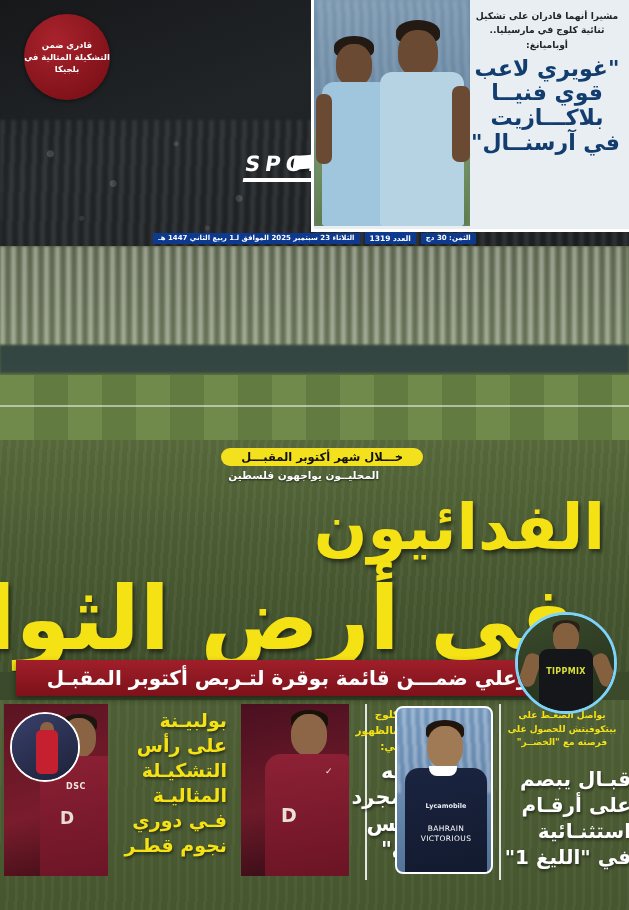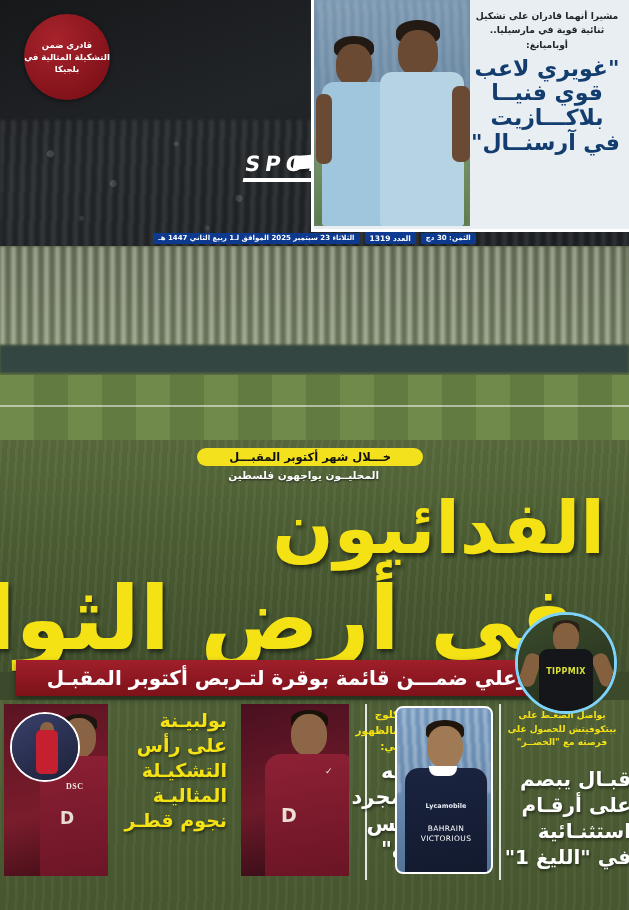--- a/index.html
+++ b/index.html
@@ -103,27 +103,27 @@
     width:17px;height:21px;border-radius:45%;background:#70492f;}
   .player .p-hair{position:absolute;left:50%;top:-2px;transform:translateX(-50%);
     width:18px;height:11px;border-radius:50% 50% 20% 20%;background:#17120e;}
 
   
   .headzone{position:absolute;left:0;top:440px;width:629px;height:232px;overflow:hidden;
     background:linear-gradient(180deg,#56683a 0%,#4a5b32 45%,#3f4f2b 100%);}
   .headzone .grass{position:absolute;inset:0;
     background:repeating-linear-gradient(94deg,rgba(255,255,255,.045) 0 3px,transparent 3px 8px);}
   .kicker-pill{position:absolute;right:206px;top:8px;background:#f2e11c;color:#111;
-    font-size:11.5px;font-weight:bold;padding:2px 32px;border-radius:11px;white-space:nowrap;
+    font-size:11.5px;font-weight:bold;padding:2px 20px;border-radius:11px;white-space:nowrap;
     letter-spacing:-.2px;}
   .sub2{position:absolute;right:250px;top:28px;color:#fff;font-size:10.5px;line-height:1.45;
     font-weight:bold;text-align:center;text-shadow:0 1px 2px rgba(0,0,0,.7);}
   .bigline{position:absolute;color:#f5e215;font-weight:bold;white-space:nowrap;
     text-shadow:2px 3px 4px rgba(0,0,0,.55);letter-spacing:-2px;}
-  .bigline1{right:24px;top:42px;font-size:72px;line-height:92px;text-align:right;}
+  .bigline1{right:24px;top:42px;font-size:63px;line-height:92px;text-align:right;}
   .bigline2{right:52px;top:135px;font-size:88px;line-height:88px;}
 
   
   .cut{position:absolute;right:12px;top:612px;width:96px;height:96px;border-radius:50%;
     border:3px solid #7dd3fc;overflow:hidden;background:#2c3a22;z-index:9;}
   .cut .c-bg{position:absolute;inset:0;background:linear-gradient(160deg,#3b4c2c,#222c1b);}
   .cut .c-head{position:absolute;left:50%;top:8px;transform:translateX(-50%);
     width:26px;height:30px;border-radius:46%;background:#85603f;}
   .cut .c-hair{position:absolute;left:50%;top:5px;transform:translateX(-50%);
     width:27px;height:14px;border-radius:50% 50% 25% 25%;background:#2b2018;}
@@ -156,21 +156,21 @@
   .colL{right:398px;width:231px;}
   .colL .txt{position:absolute;right:4px;top:8px;width:122px;color:#f5e215;font-size:19px;
     font-weight:bold;line-height:1.32;text-align:right;text-shadow:1px 2px 3px rgba(0,0,0,.5);}
   .colL .txt div{white-space:nowrap;}
   .photoL{position:absolute;left:4px;top:4px;width:104px;height:172px;overflow:hidden;
     background:linear-gradient(165deg,#5b1422,#7a1c2c 60%,#3d0d16);}
   .photoL .slim-head{position:absolute;left:58px;top:14px;width:34px;height:40px;border-radius:46%;background:#8a6244;}
   .photoL .slim-hair{position:absolute;left:58px;top:10px;width:35px;height:17px;border-radius:50% 50% 22% 22%;background:#1d1510;}
   .photoL .slim-body{position:absolute;left:36px;top:52px;width:78px;height:122px;
     background:linear-gradient(170deg,#8c2034,#6b1526);border-radius:14px 6px 0 0;}
-  .photoL .dsc{position:absolute;left:62px;top:78px;color:#f0e8e0;font-size:8px;font-weight:bold;letter-spacing:.5px;font-family:Liberation Serif, serif;}
+  .photoL .dsc{position:absolute;left:62px;top:78px;color:#f0e8e0;font-size:8px;font-weight:bold;letter-spacing:.5px;}
   .photoL .dlogo{position:absolute;left:56px;top:104px;color:#e9dcd2;font-size:17px;font-weight:bold;letter-spacing:-1px;}
   .insetL{position:absolute;left:6px;top:8px;width:66px;height:66px;border-radius:50%;
     border:2px solid #fff;overflow:hidden;background:#2a2d4a;}
   .insetL .ib{position:absolute;inset:0;background:linear-gradient(150deg,#39406b,#1d2138);}
   .insetL .ip{position:absolute;left:24px;top:16px;width:22px;height:44px;background:#c4202f;border-radius:5px;}
   .insetL .ih{position:absolute;left:28px;top:8px;width:14px;height:15px;border-radius:46%;background:#8a6244;}
 
   
   .colM{right:132px;width:262px;}
   .colM .kick{position:absolute;right:6px;top:7px;width:138px;color:#f5e215;font-size:10.5px;
@@ -240,21 +240,21 @@
           <div class="arm" style="left:-4px;top:58px;width:16px;height:70px;"></div>
         </div>
         <div class="pl plB">
           <div class="hair" style="left:20px;top:0;width:44px;height:24px;"></div>
           <div class="head" style="left:22px;top:10px;width:40px;height:46px;"></div>
           <div class="body" style="left:4px;top:52px;width:84px;height:154px;background:#b6d3e4;"></div>
           <div class="arm" style="right:-2px;top:66px;width:18px;height:76px;"></div>
         </div>
       </div>
       <div class="tp-text">
-        <div class="tp-kicker">مشيرا أنهما قادران على تشكيل ثنائية قوية في مارسيليا.. أوباميانغ:</div>
+        <div class="tp-kicker">مشيرا أنهما قادران على تشكيل ثنائية كلوج في مارسيليا.. أوباميانغ:</div>
         <div class="tp-quote">
           <div>"غويري لاعب</div>
           <div>قوي فنيــا</div>
           <div>بلاكـــازيت</div>
           <div>في آرسنــال"</div>
         </div>
       </div>
     </div>
   </div>
 
@@ -351,20 +351,21 @@
           <div class="ib"></div>
             <div class="ih"></div>
             <div class="ip"></div>
         </div>
       </div>
       <div class="txt">
         <div>بولبيـنة</div>
         <div>على رأس</div>
         <div>التشكيـلة</div>
         <div>المثاليـة</div>
+        <div>فـي دوري</div>
         <div>نجوم قطـر</div>
       </div>
     </div>
 
     <div class="col colM">
       <div class="photoM">
         <div class="hr"></div>
           <div class="h"></div>
           <div class="b"></div>
         <div class="nk">✓</div>

